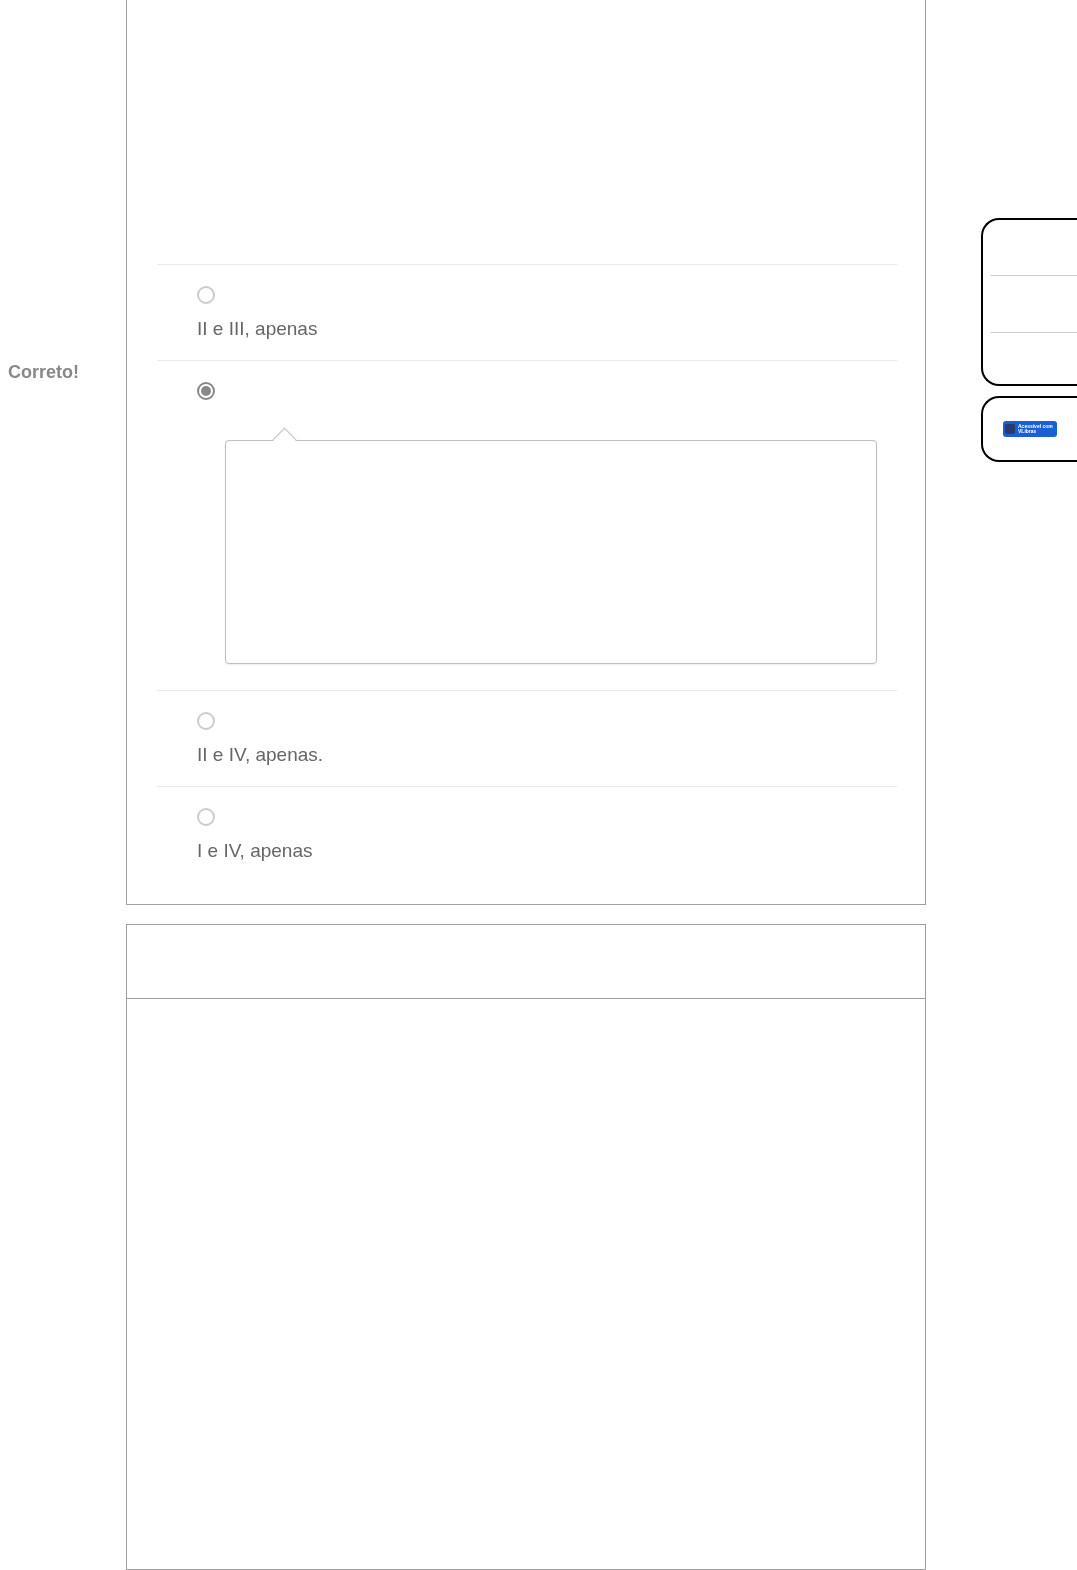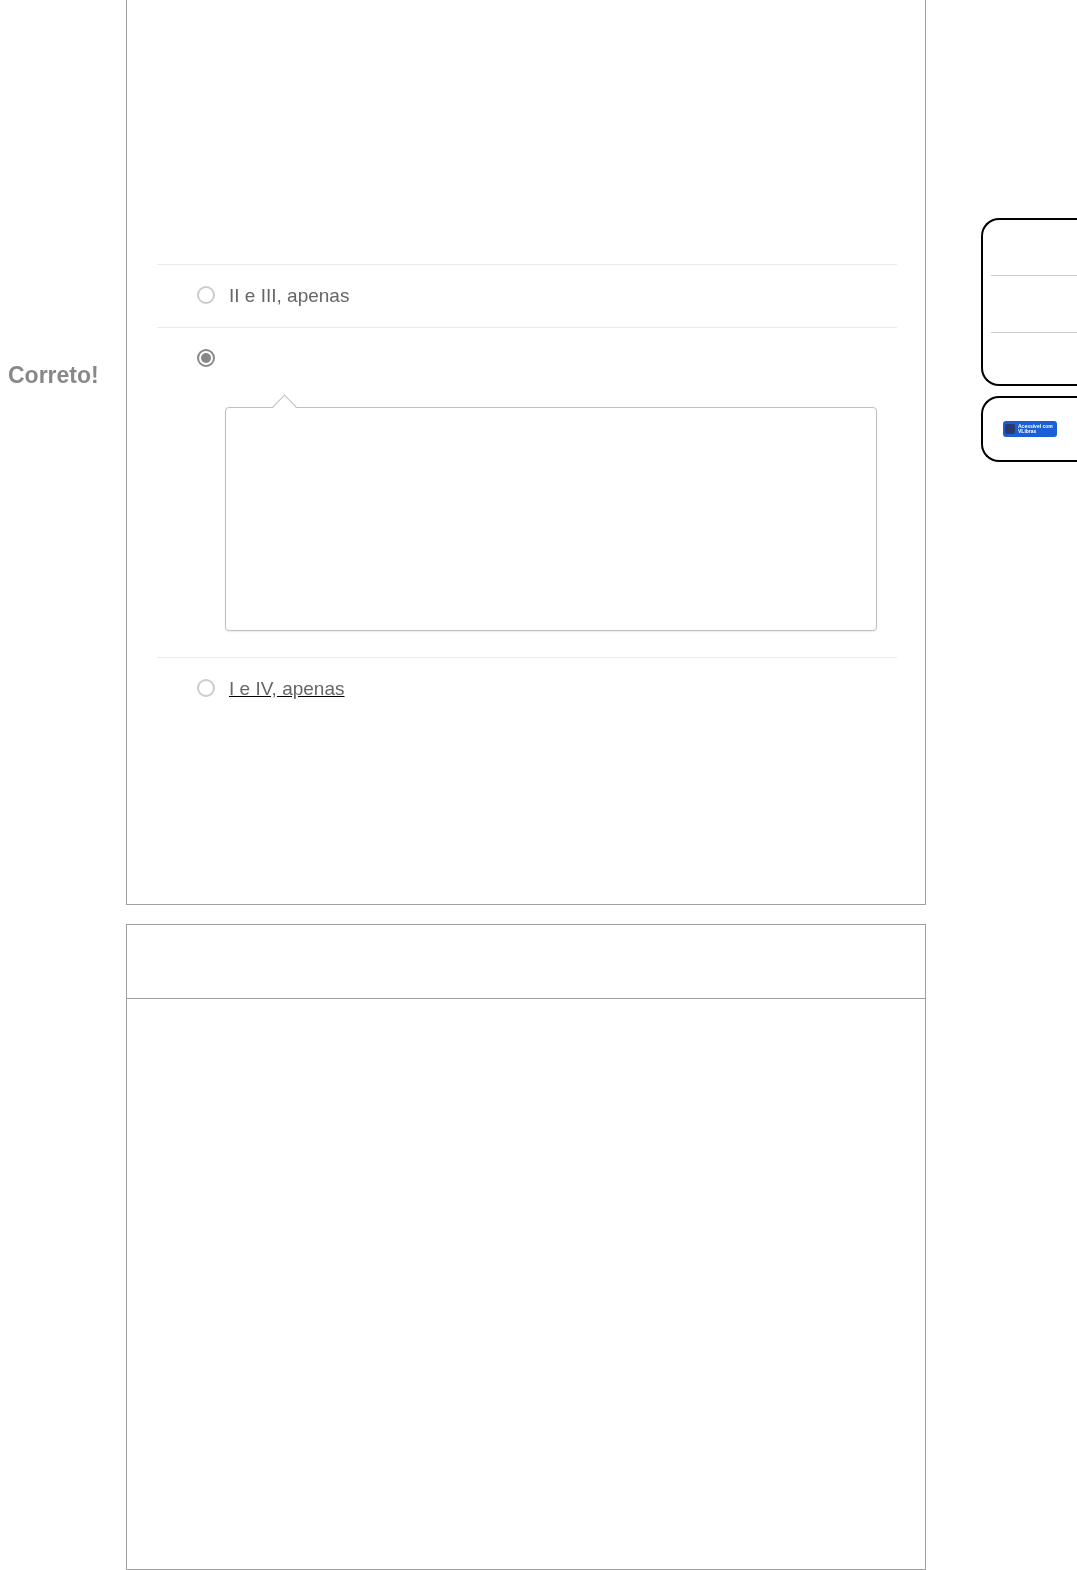--- a/index.html
+++ b/index.html
@@ -12,21 +12,21 @@
       background: #ffffff;
       width: 1077px;
       height: 1570px;
       position: relative;
       overflow: hidden;
     }
     .feedback-label {
       position: absolute;
       left: 8px;
       top: 362px;
-      font-size: 23px;
+      font-size: 18px;
       font-weight: 700;
       color: #888888;
     }
     .question-card {
       position: absolute;
       left: 126px;
       top: 0;
       width: 800px;
       height: 905px;
       border: 1px solid #a0a0a0;
@@ -38,24 +38,24 @@
       left: 30px;
       top: 264px;
       width: 740px;
     }
     .answer-row {
       border-top: 1px solid #eaeaea;
       padding: 20px 0 20px 40px;
       display: flex;
       align-items: flex-start;
       gap: 14px;
+      flex-direction: column;
     }
     .answer-row:last-child {
       border-bottom: none;
-      text-decoration: underline;
     }
     .radio {
       width: 18px;
       height: 18px;
       border: 2px solid #cccccc;
       border-radius: 50%;
       flex-shrink: 0;
       margin-top: 1px;
       position: relative;
     }
@@ -198,20 +198,24 @@
 
     <div class="selected-row">
       <div class="radio-line">
         <div class="radio selected"></div>
         <div class="answer-text"></div>
       </div>
       <div class="explanation-bubble"></div>
     </div>
 
 
+    <div class="answer-row">
+      <div class="radio"></div>
+      <div class="answer-text">II e IV, apenas.</div>
+    </div>
 
     <div class="answer-row">
       <div class="radio"></div>
       <div class="answer-text">I e IV, apenas</div>
     </div>
 
   </div>
 </div>
 
 <div class="next-card">

